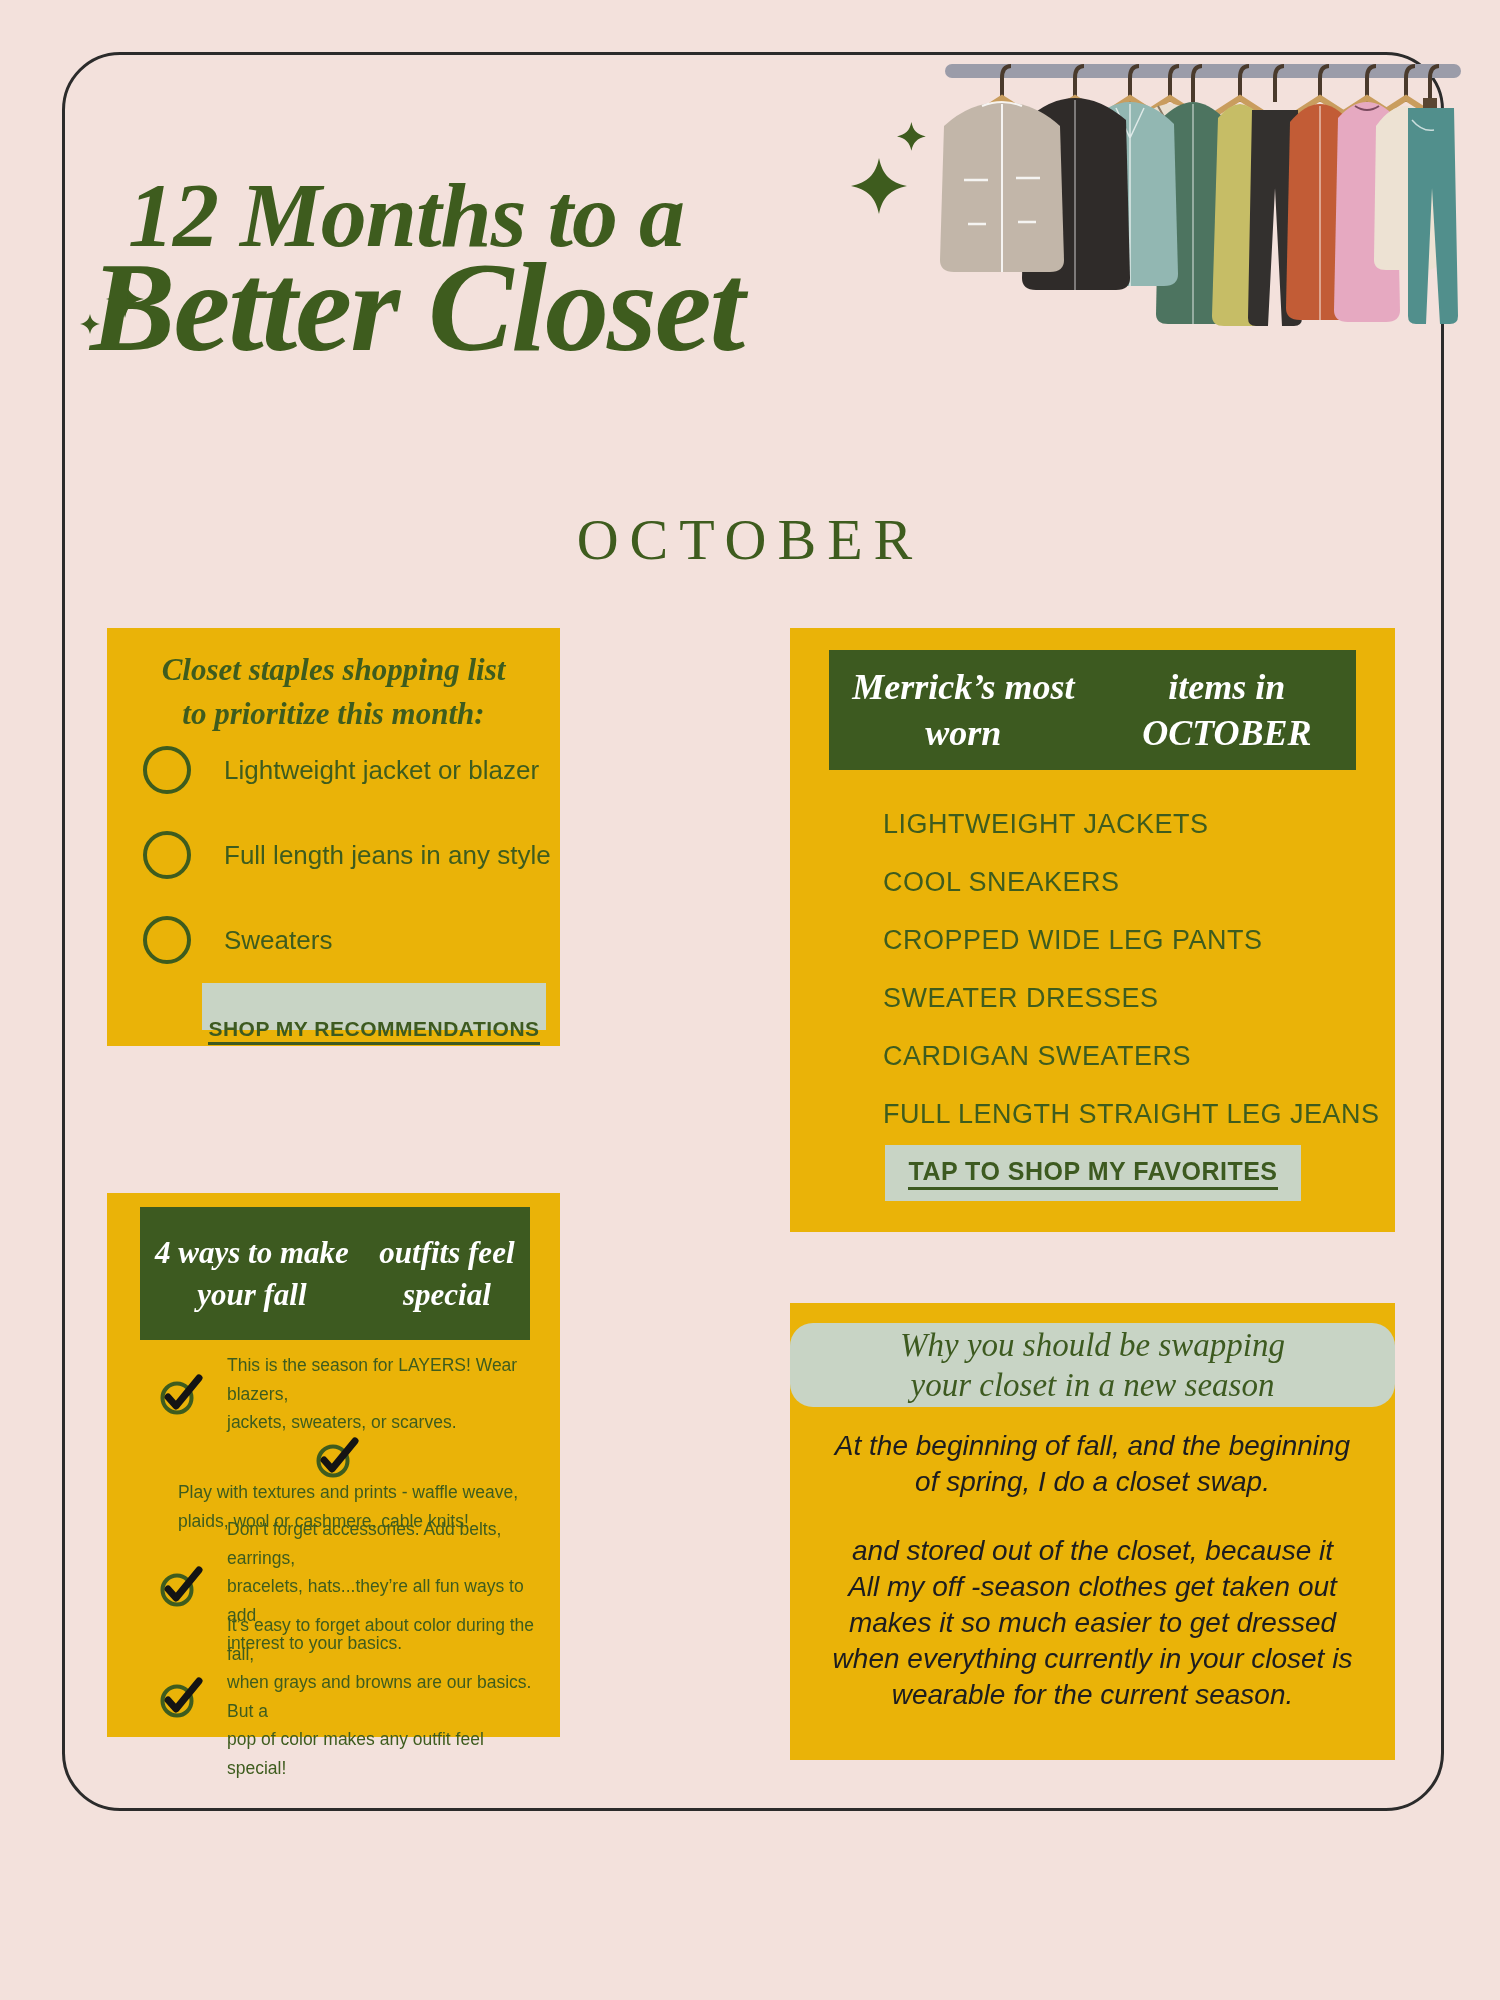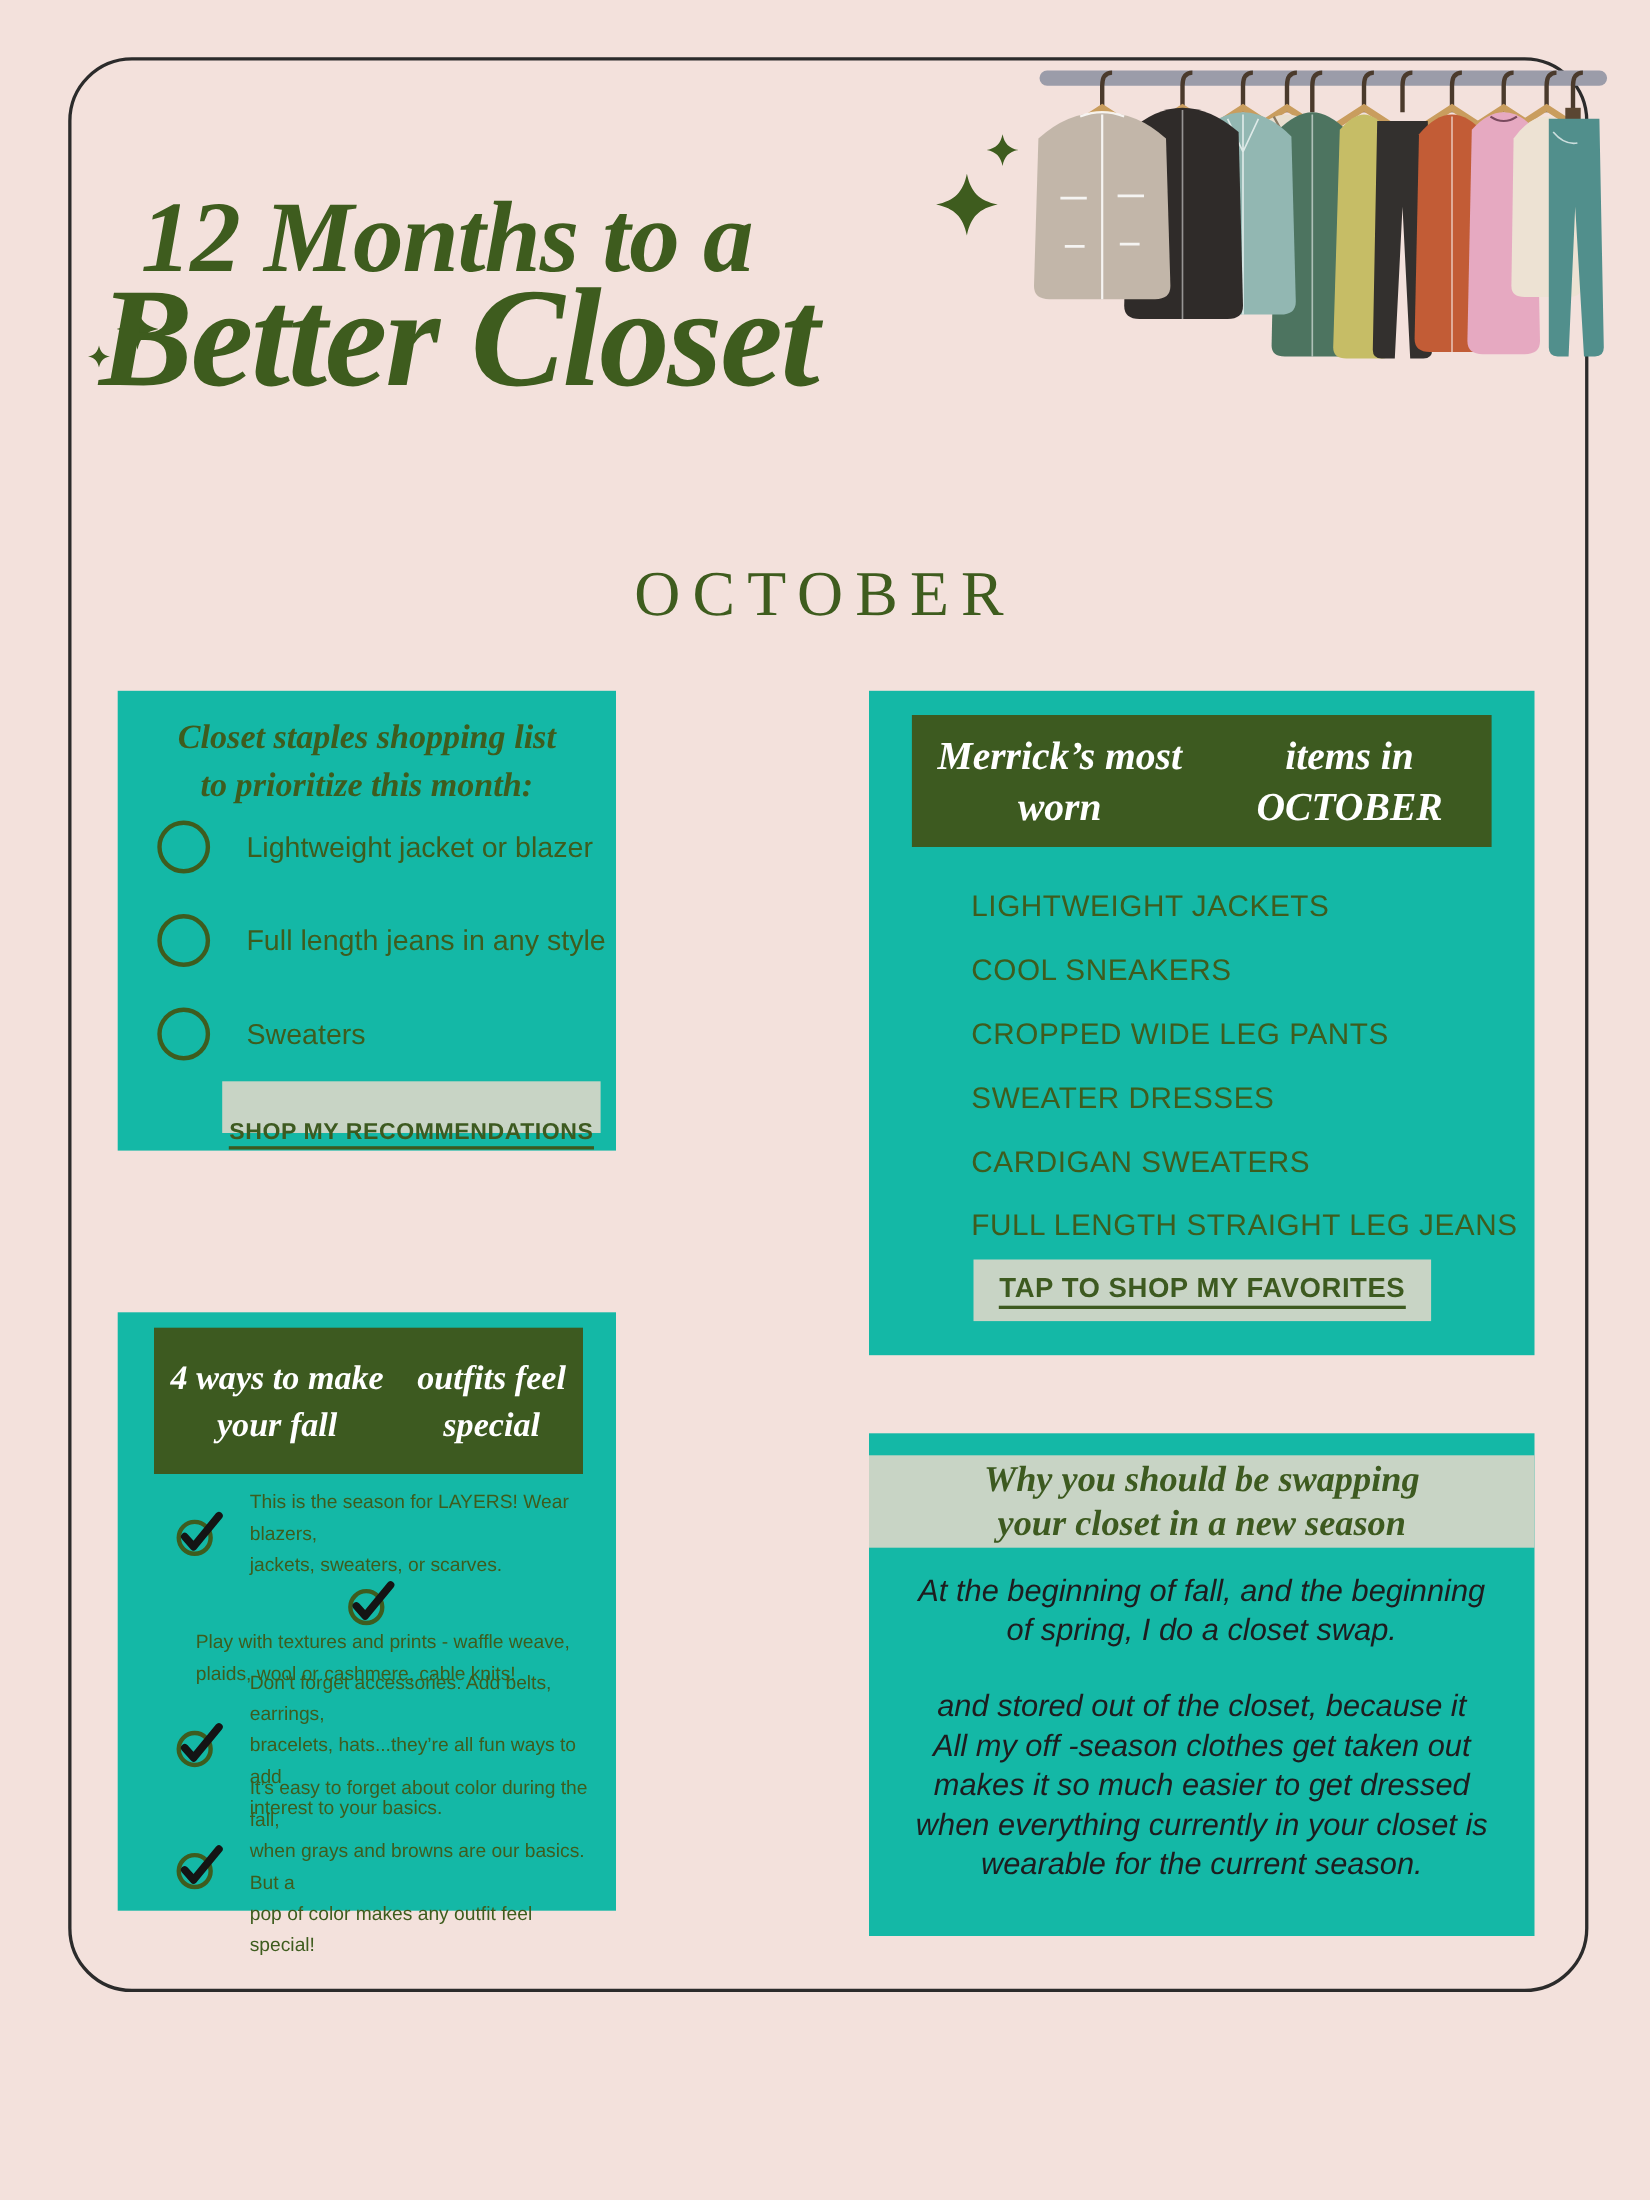--- a/index.html
+++ b/index.html
@@ -26,21 +26,21 @@
     font-family:"Liberation Serif","DejaVu Serif",serif;
     font-style:italic;font-weight:bold;
     font-size:128px;color:#3e5c1e;letter-spacing:-2px;white-space:nowrap;
   }
   .month{
     left:0;top:506px;width:1500px;text-align:center;
     font-family:"Liberation Serif","DejaVu Serif",serif;
     font-size:58px;color:#3e5c1e;letter-spacing:11px;
   }
   
-  .card{background:#14b8a6;}
+  .card{background:#eab308;}
   .card-a{left:107px;top:628px;width:453px;height:418px;}
   .card-b{left:790px;top:628px;width:605px;height:604px;}
   .card-c{left:107px;top:1193px;width:453px;height:544px;}
   .card-d{left:790px;top:1303px;width:605px;height:457px;}
 
   .card-a-title{
     left:0;top:20px;width:453px;text-align:center;
     font-family:"Liberation Serif","DejaVu Serif",serif;
     font-style:italic;font-weight:bold;font-size:31px;line-height:44px;color:#3e5c1e;
   }
@@ -78,22 +78,22 @@
   }
 
   .tip-row{left:50px;width:382px;display:flex;align-items:center;}
   .tip-icon{flex:0 0 auto;width:48px;margin-right:22px;}
   .tip-text{font-size:17.5px;line-height:28.5px;color:#3e5c1e;}
 
   .hdr-d{
     left:0;top:20px;width:605px;height:84px;background:#c8d4c5;
     display:flex;flex-direction:column;align-items:center;justify-content:center;
     font-family:"Liberation Serif","DejaVu Serif",serif;
-    font-style:italic;font-weight:bold;color:#3d5a20;
-    font-size:33px;line-height:40px;text-align:center;
+    font-style:italic;font-weight:normal;color:#3d5a20;
+    font-size:33px;line-height:40px;text-align:center;border-radius:23px;
   }
   .swap-para{
     left:0;width:605px;text-align:center;
     font-style:italic;font-size:28px;line-height:36px;color:#1d1d1f;
   }
   .p1{top:125px;}
   .p2{top:230px;}
 
   .sparkle{fill:#3e5c1e;}
 </style>

